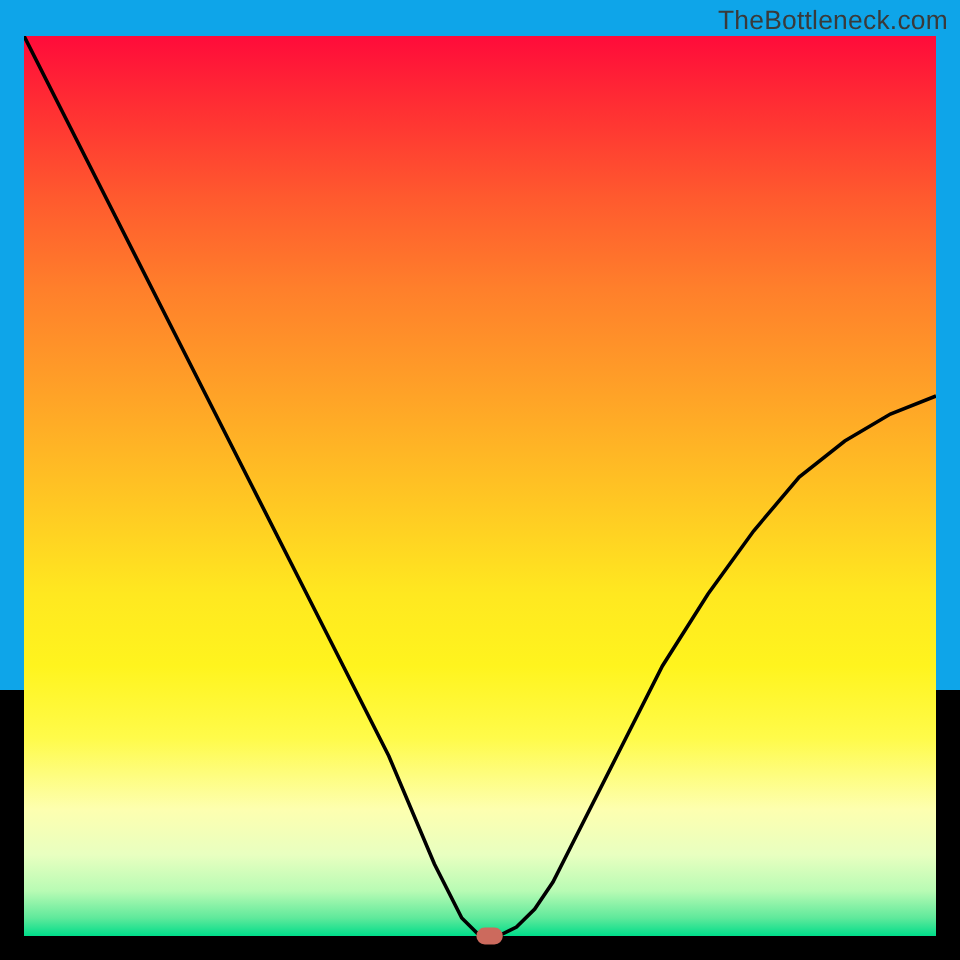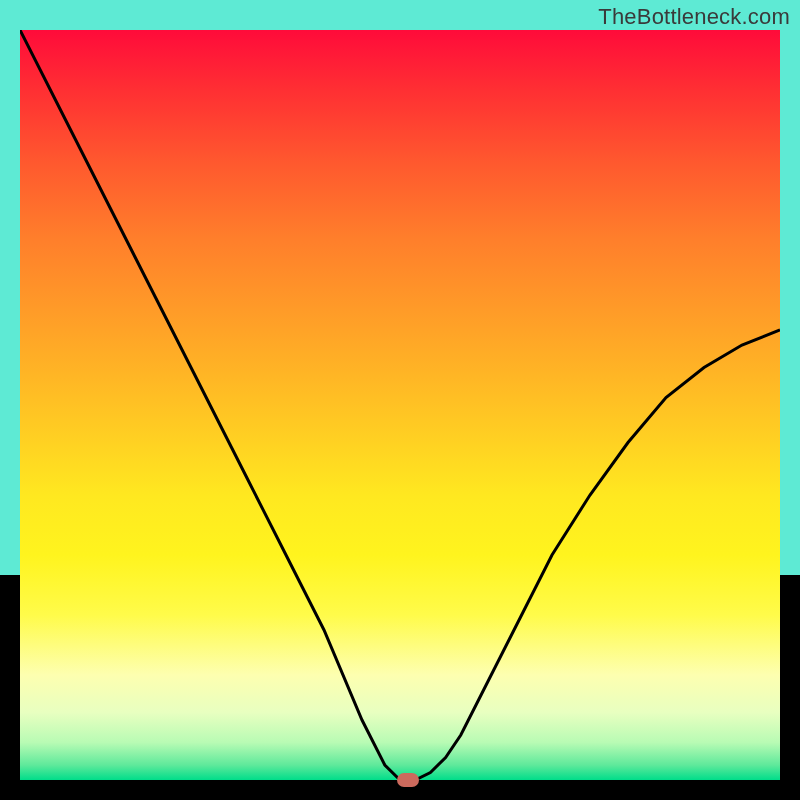--- a/index.html
+++ b/index.html
@@ -8,21 +8,21 @@
     width: 800px;
     height: 800px;
     background: #000;
     font-family: Arial, Helvetica, sans-serif;
     overflow: hidden;
   }
   .frame {
     position: relative;
     width: 800px;
     height: 575px;
-    background: #5eead4;
+    background: #0ea5e9;
   }
   .attribution {
     position: absolute;
     top: 4px;
     right: 10px;
     color: #3a3a3a;
     font-size: 22px;
     letter-spacing: 0.2px;
     z-index: 5;
   }

